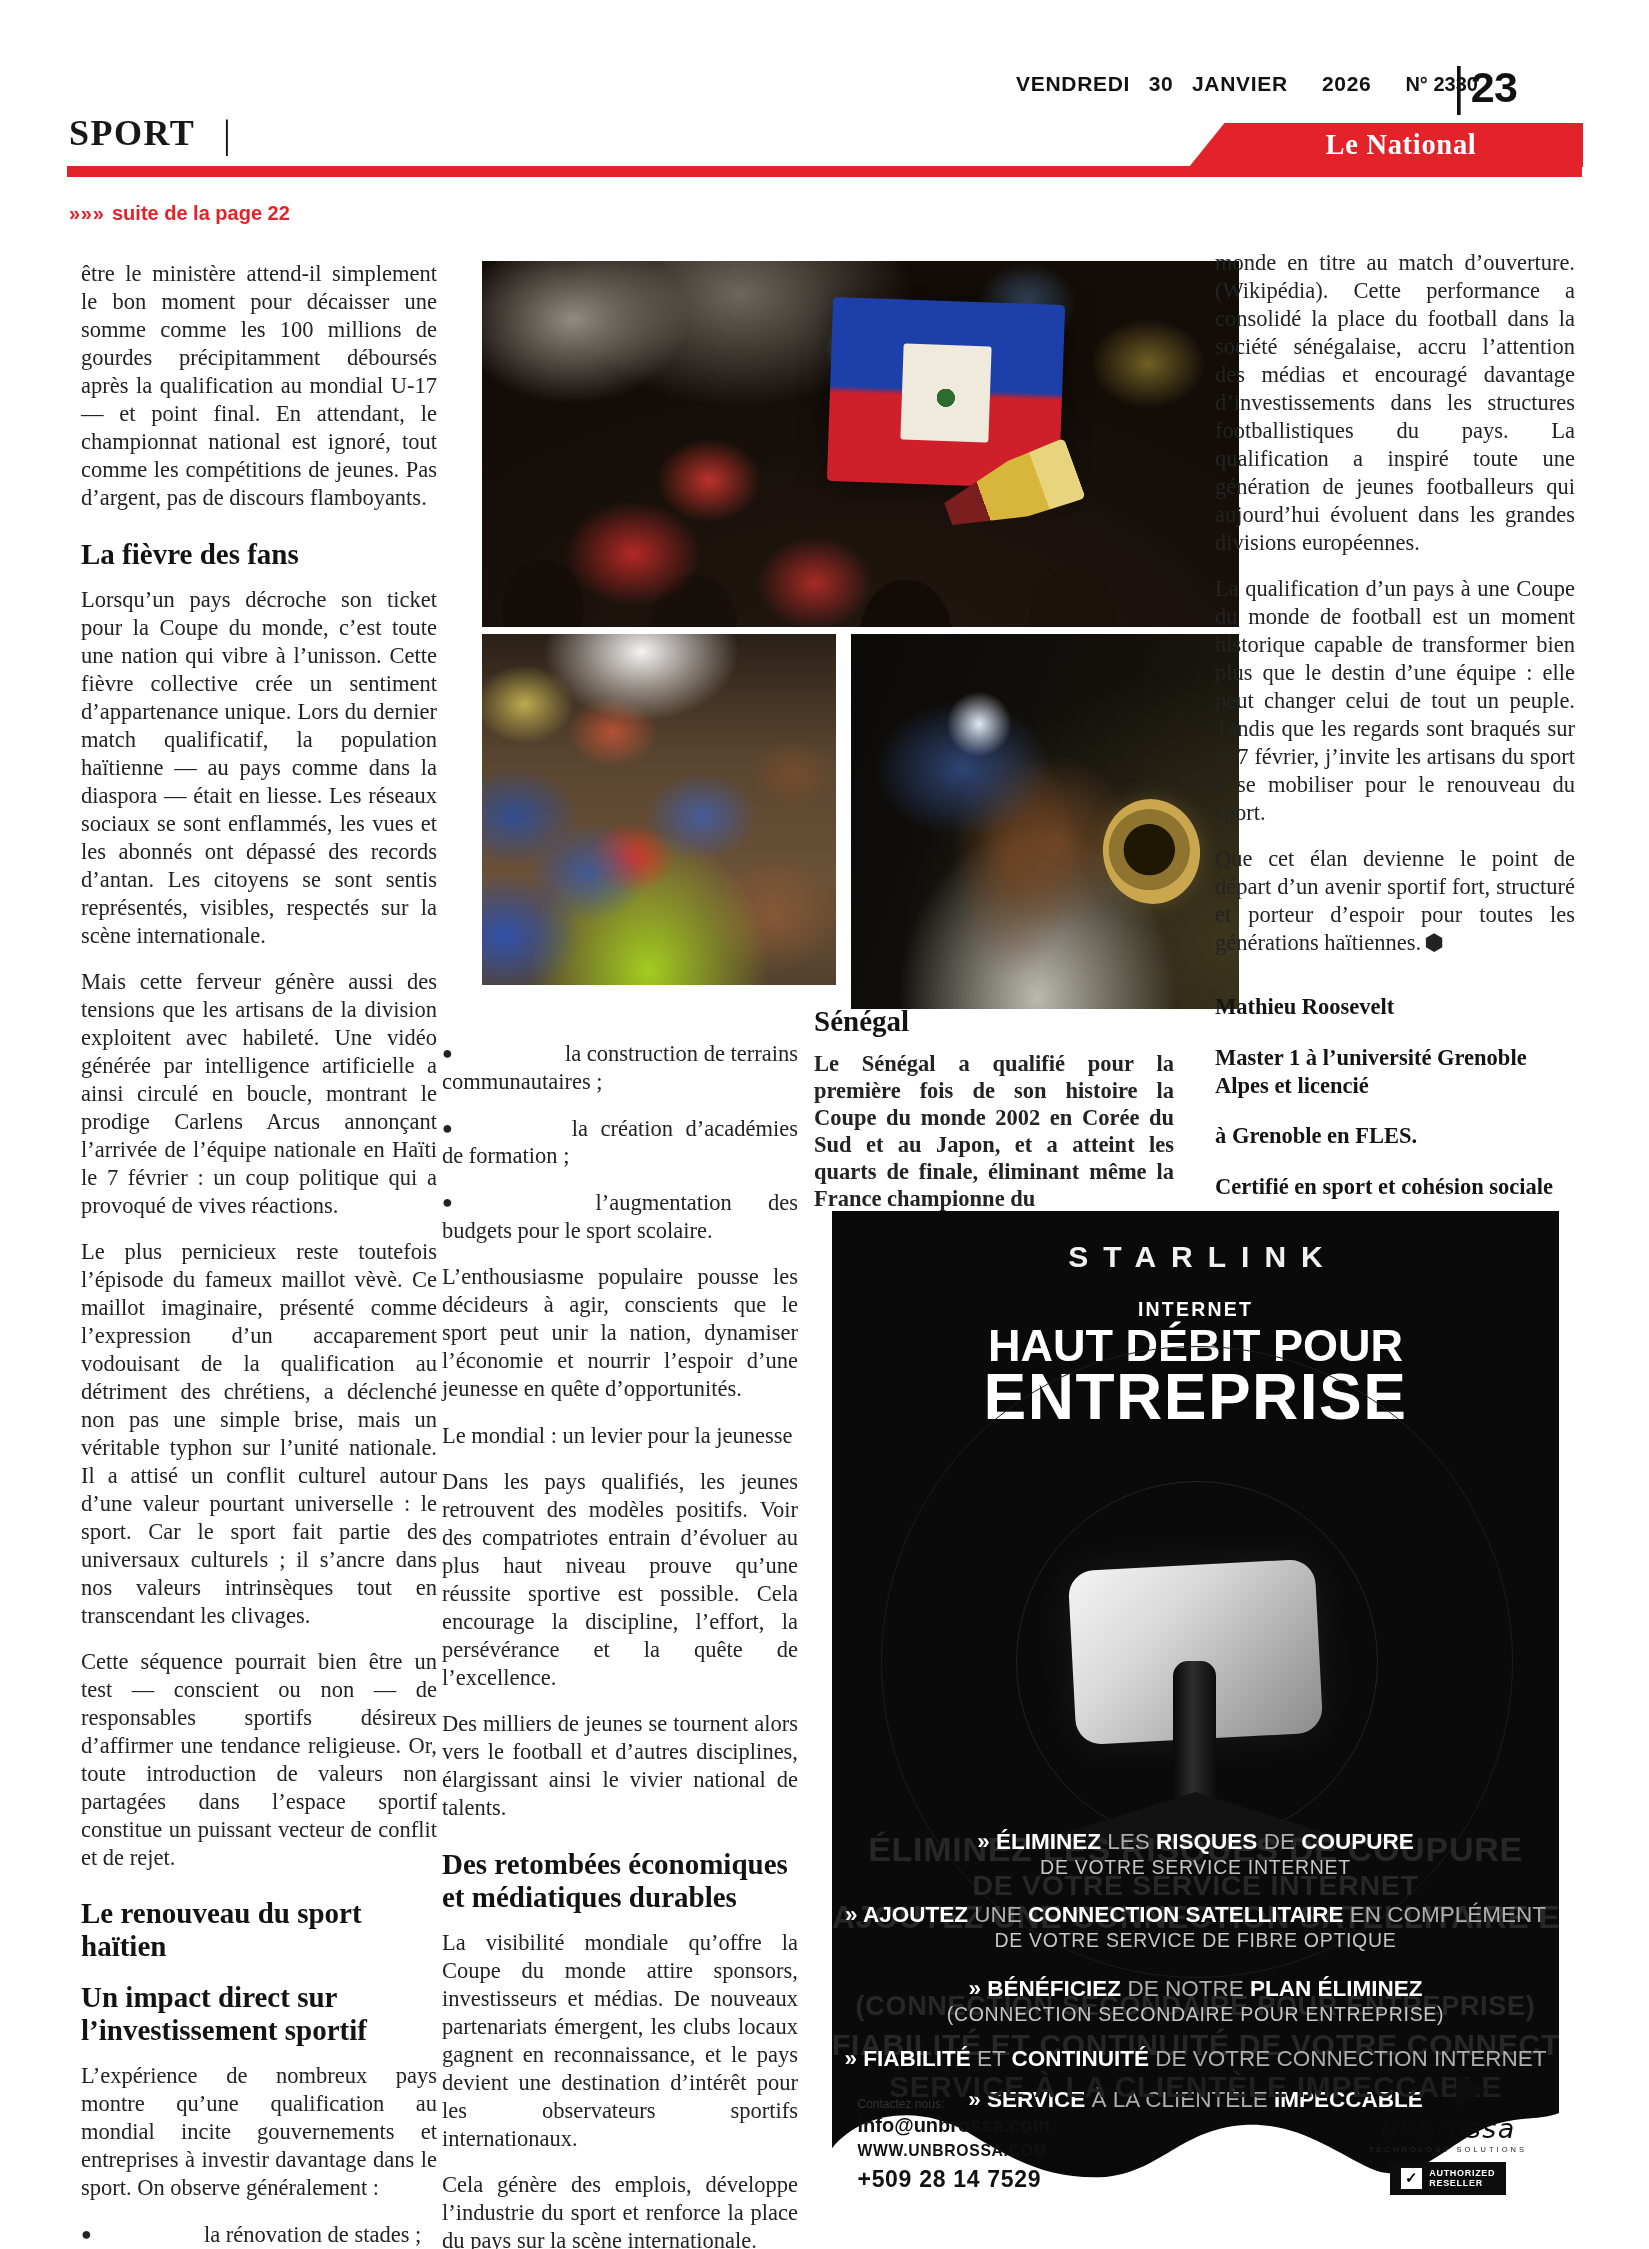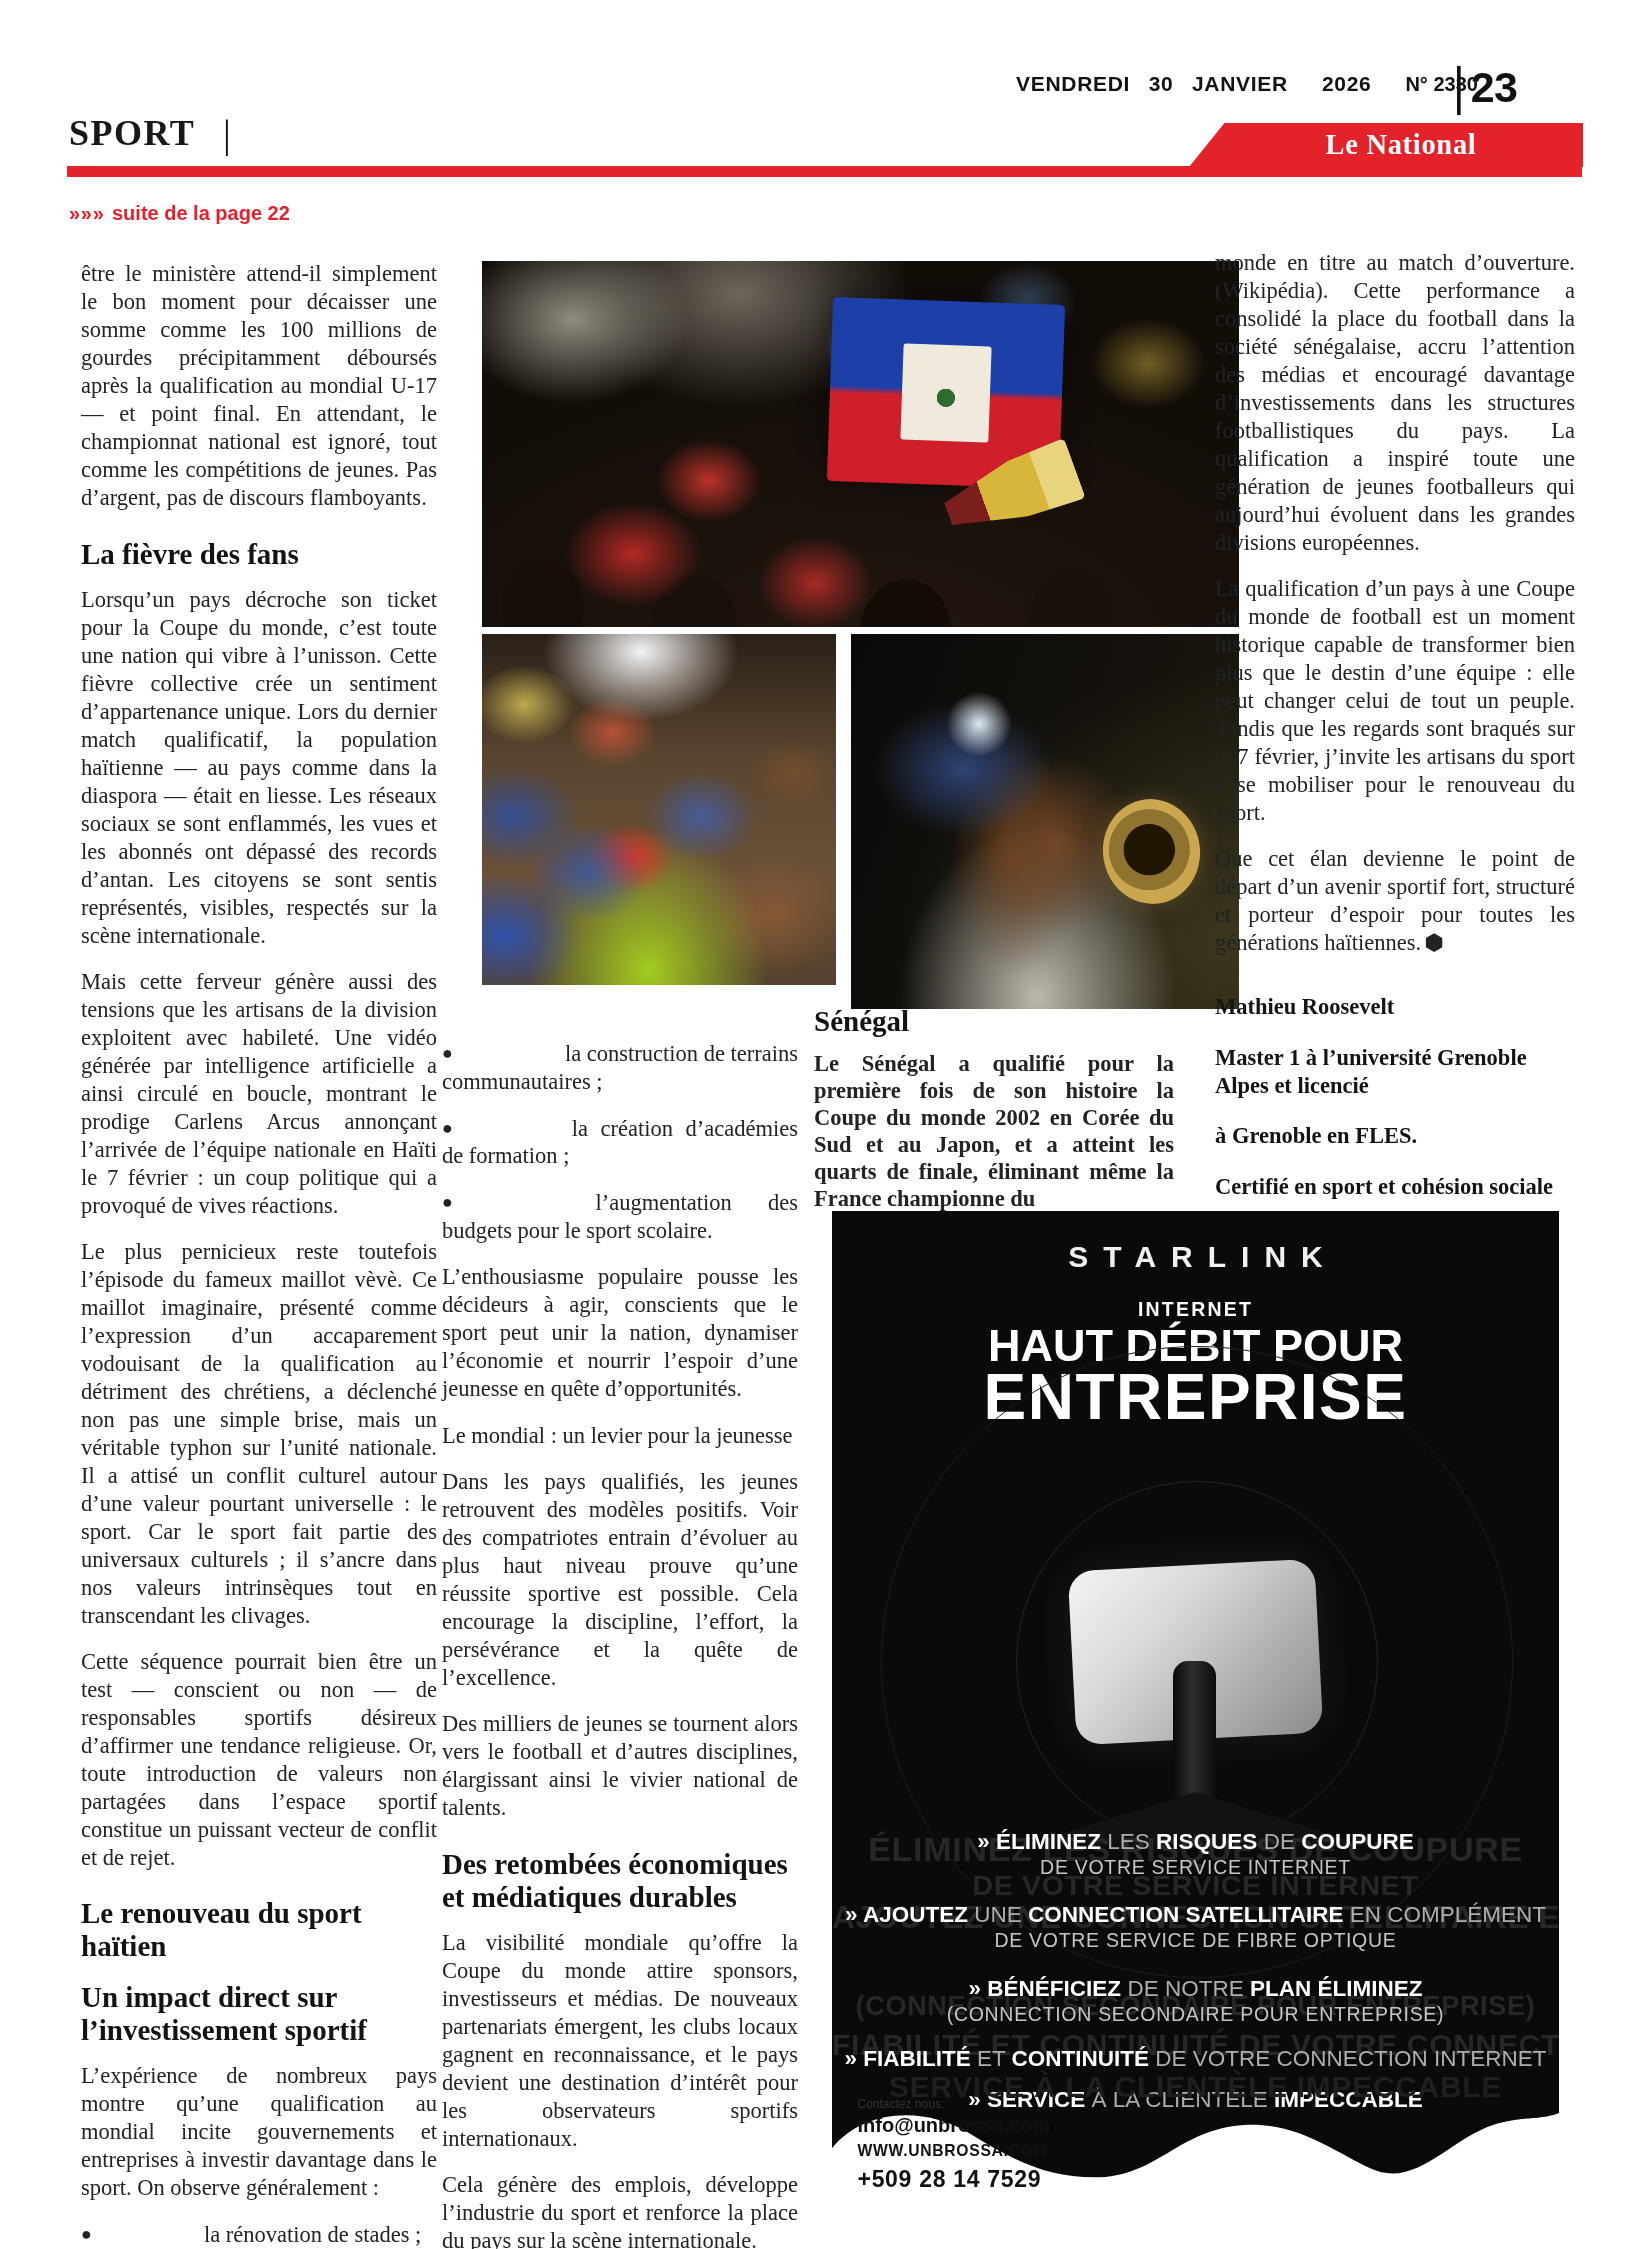--- a/index.html
+++ b/index.html
@@ -288,16 +288,28 @@
       <path d="M0 95 C 40 45, 120 36, 185 76 C 240 110, 285 134, 350 134 C 435 134, 460 70, 550 64 C 620 60, 668 98, 718 122 C 778 150, 822 84, 882 64 C 918 52, 946 58, 970 48 L 970 215 L 0 215 Z" fill="#ffffff"></path>
     </svg>
 
     <div class="ad-contact">
       <div class="lbl">Contactez nous:</div>
       <div class="em">info@unbrossa.com</div>
       <div class="web">WWW.UNBROSSA.COM</div>
       <div class="ph">+509 28 14 7529</div>
     </div>
 
+    <div class="ad-logo">
+      <div class="play-icon"></div>
+      <div class="logo-word">unbrossa</div>
+      <div class="logo-tag">TECHNOLOGY SOLUTIONS</div>
+      <div class="reseller-badge">
+        <div class="chk">✓</div>
+        <div class="badge-text">
+            <div>AUTHORIZED</div>
+            <div>RESELLER</div>
+          </div>
+      </div>
+    </div>
   </aside>
 
 </div>
 
 
 </body></html>

